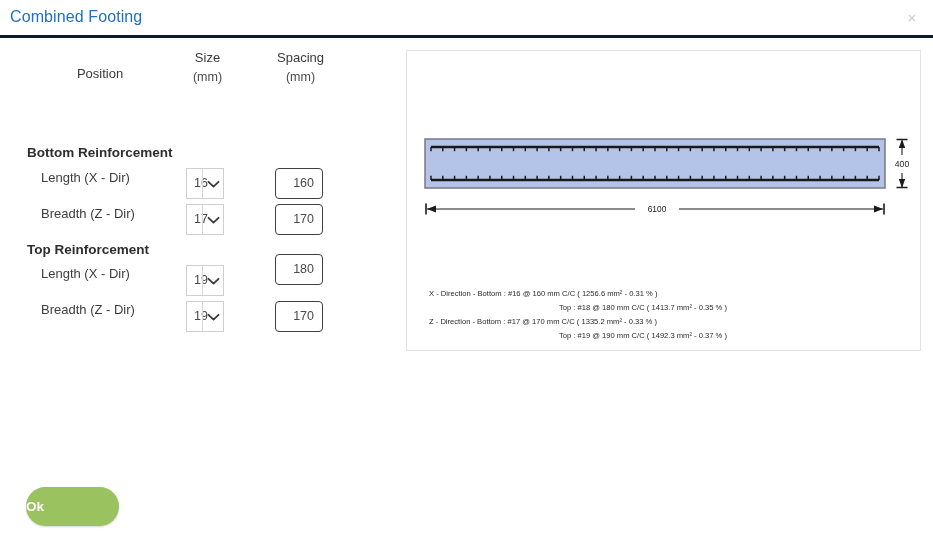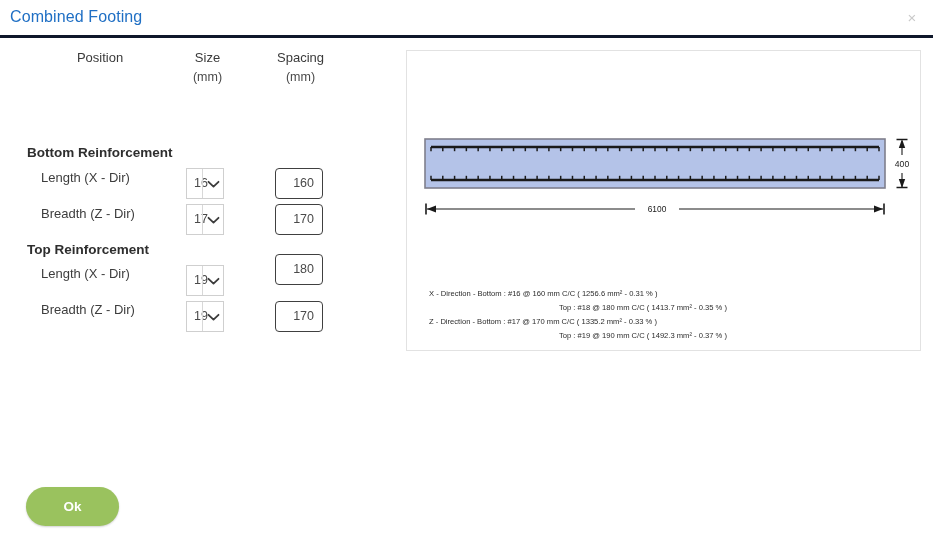--- a/index.html
+++ b/index.html
@@ -63,21 +63,21 @@
     color: #3a3a3a;
     text-align: center;
     white-space: nowrap;
   }
   .col-head .unit {
     display: block;
     font-size: 12.5px;
     color: #4a4a4a;
     margin-top: 5px;
   }
-  #head-position { left: 40px;  top: 6px; width: 120px; }
+  #head-position { left: 40px;  top: 22px; width: 120px; }
   #head-size     { left: 165px; top: 6px; width: 85px; }
   #head-spacing  { left: 258px; top: 6px; width: 85px; }
 
   .section-title {
     position: absolute;
     left: 27px;
     font-size: 13.5px;
     font-weight: 600;
     color: #2e2e2e;
     white-space: nowrap;
@@ -177,21 +177,20 @@
     box-shadow: 0 1px 2px rgba(0,0,0,0.18);
     cursor: pointer;
     user-select: none;
   }
   #ok-label {
     position: absolute;
     left: 0; top: 0;
     width: 100%;
     height: 39px;
     line-height: 39px;
-    text-align: center;
     font-size: 13.5px;
     font-weight: bold;
     color: #ffffff;
   }
 </style>
 </head>
 <body>
 
 <div id="dialog-header">
   <div id="dialog-title">Combined Footing</div>

